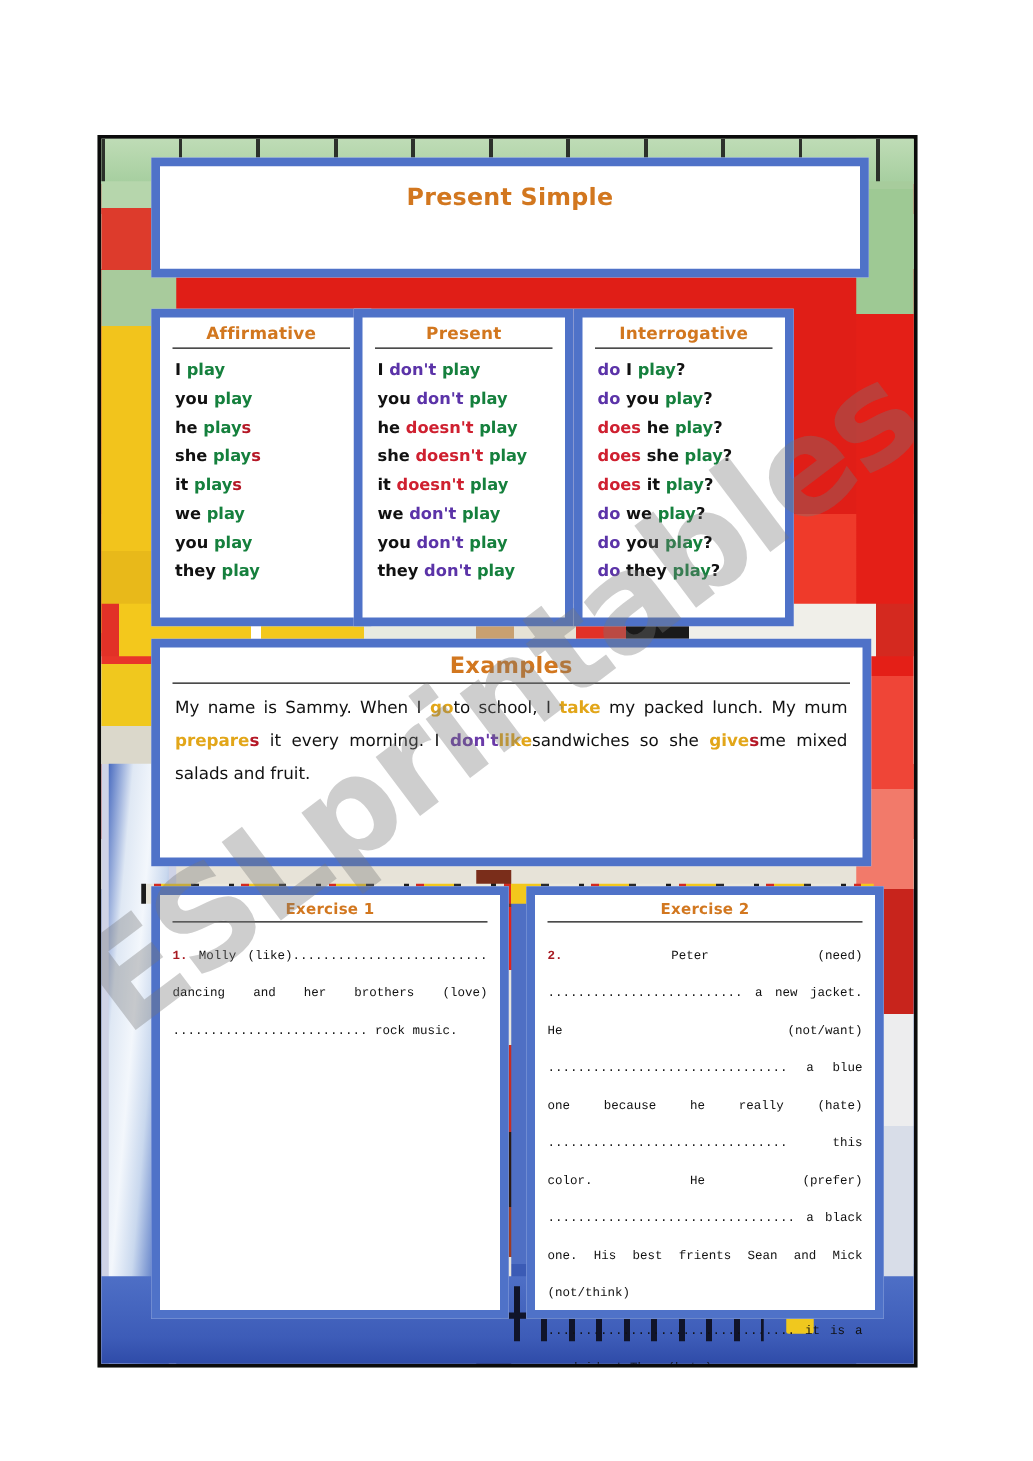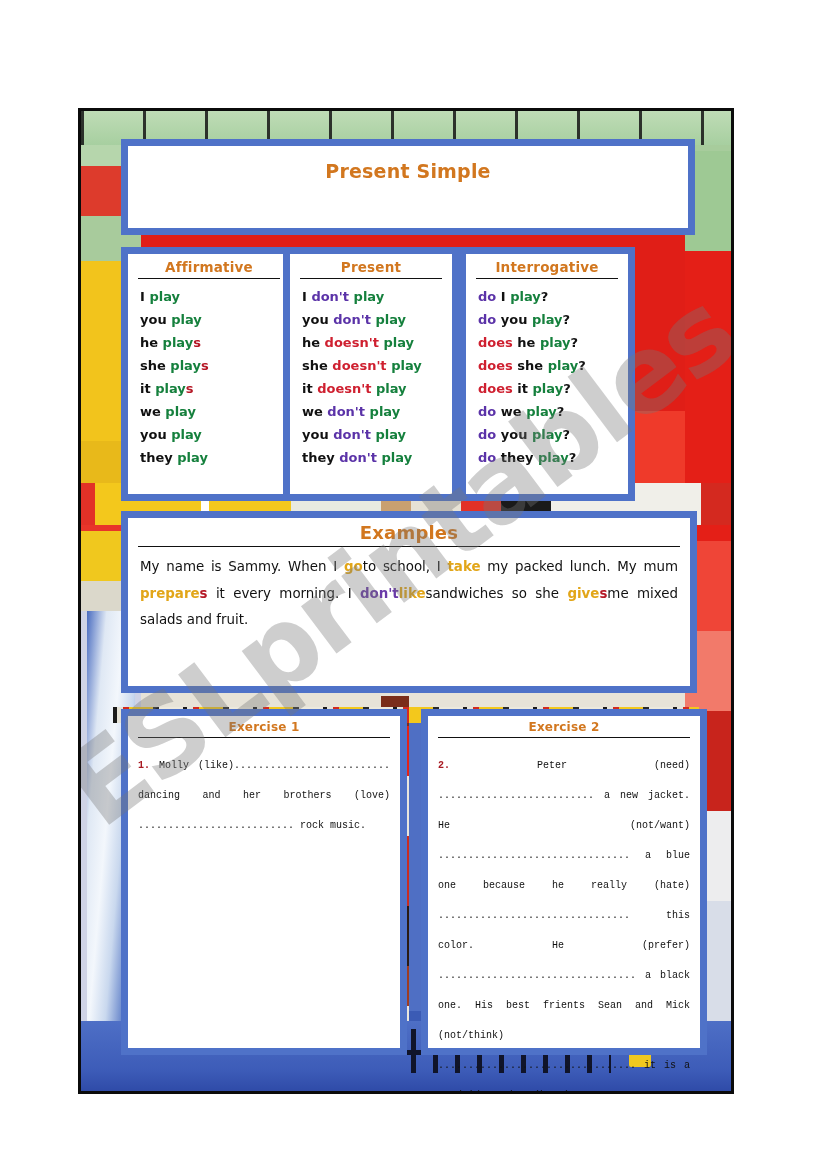--- a/index.html
+++ b/index.html
@@ -132,21 +132,21 @@
     border:7px solid #4f72c8;
   }
   .card-title{
     text-align:center;color:#d2771f;font-weight:bold;
     font-family:"DejaVu Sans",sans-serif;
     letter-spacing:.2px;
   }
   .rule{border:0;border-top:1px solid #111;margin:3px 10px 5px 10px;}
 
   
-  #title-card{left:40px;top:28px;width:560px;height:82px;}
+  #title-card{left:40px;top:15px;width:560px;height:82px;}
   #title-card .t{font-size:19px;margin-top:14px;}
   #title-card .sub{
     text-align:center;color:#6a2f9a;font-style:italic;font-weight:bold;
     font-family:"DejaVu Serif",serif;font-size:13.5px;margin-top:14px;
   }
 
   
   .conj{top:136px;height:240px;}
   #card-aff{left:40px;width:162px;}
   #card-neg{left:202px;width:162px;}

